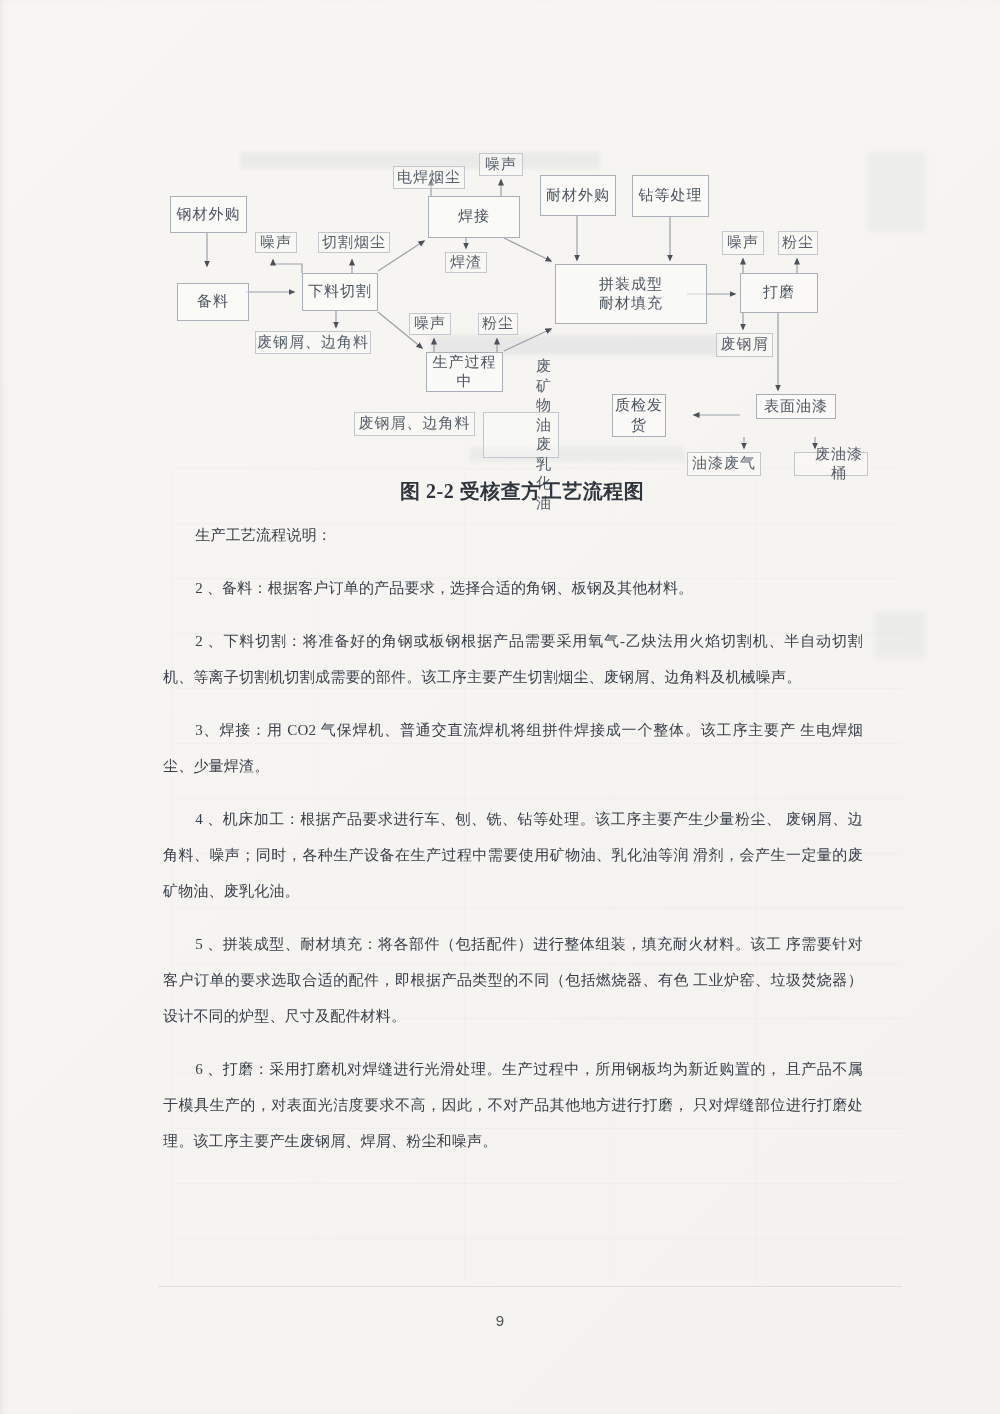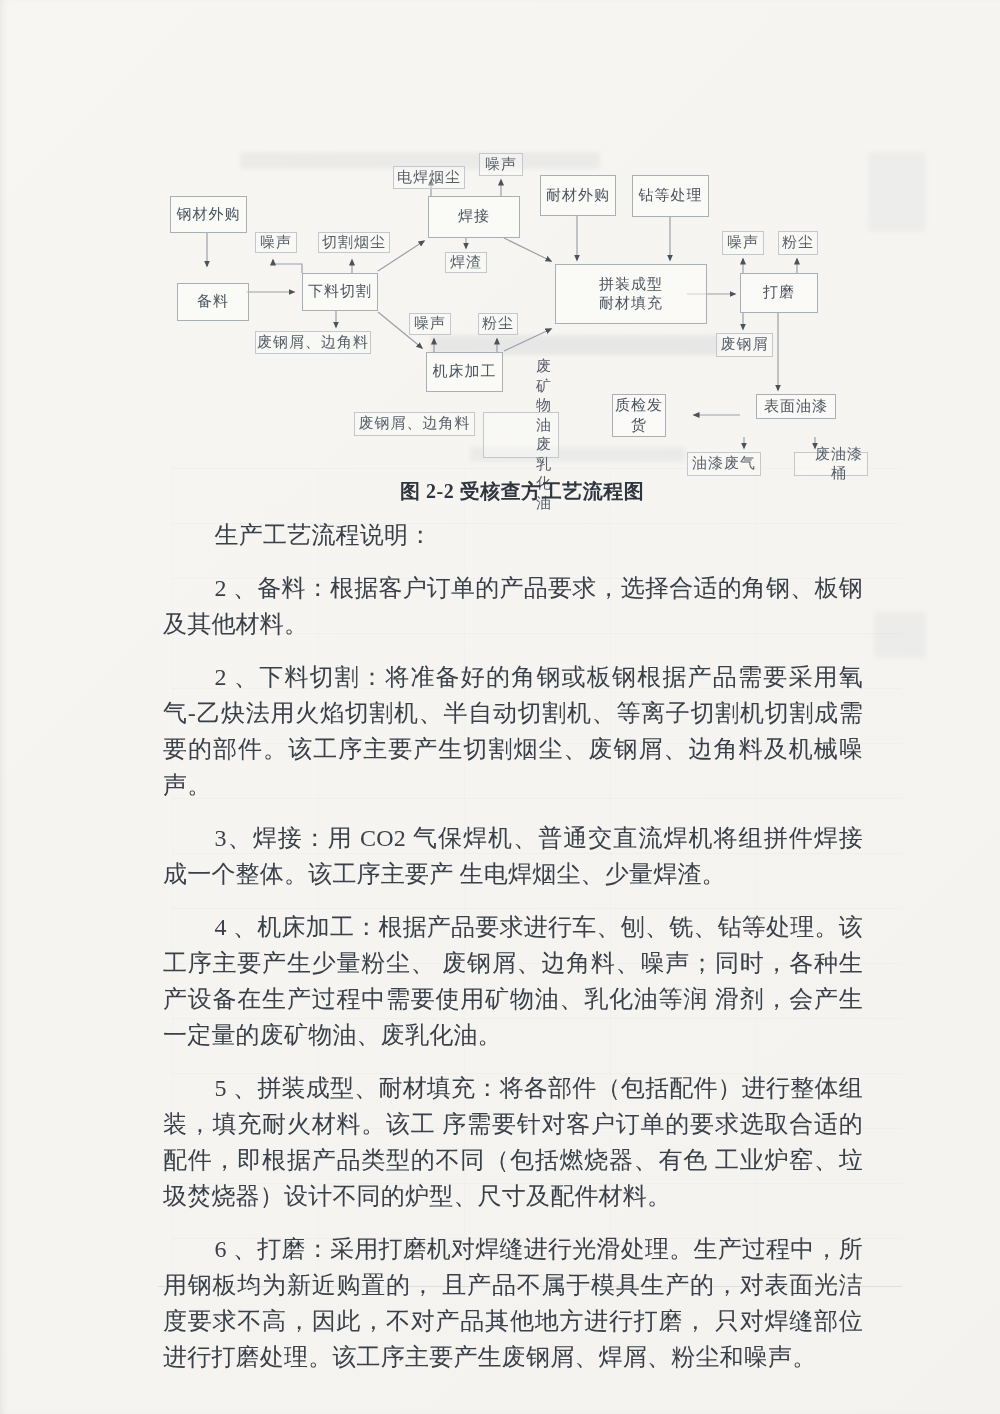--- a/index.html
+++ b/index.html
@@ -66,21 +66,21 @@
   .e-paintbucket{left:794px;top:452px;width:74px;height:24px;padding-left:16px;}
 
   .caption{
     position:absolute;left:400px;top:478px;z-index:2;
     font-size:20px;font-weight:bold;color:#2f353d;letter-spacing:.5px;
   }
 
   
   .bodytext{position:absolute;left:163px;top:517px;width:700px;z-index:2;}
   .bodytext p{
-    margin:0 0 17px 0;font-size:24px;line-height:36px;color:#3a4049;
+    margin:0 0 17px 0;font-size:15px;line-height:36px;color:#3a4049;
     text-align:justify;text-indent:2.15em;letter-spacing:.2px;
   }
   .pagenum{
     position:absolute;left:0;top:1312px;width:1000px;text-align:center;z-index:2;
     font-size:15px;color:#4a5057;font-family:"Liberation Sans","DejaVu Sans",sans-serif;
   }
 </style>
 </head>
 <body>
 
@@ -127,21 +127,21 @@
         <path d="M740,415 H694" marker-end="url(#ah)"></path>
         <path d="M744,437 V448" marker-end="url(#ah)"></path>
         <path d="M815,437 V448" marker-end="url(#ah)"></path>
       </g>
     </svg>
 
     <div class="pbox n-steel">钢材外购</div>
     <div class="pbox n-prep">备料</div>
     <div class="pbox n-cut">下料切割</div>
     <div class="pbox n-weld">焊接</div>
-    <div class="pbox n-mach">机床加工</div>
+    <div class="pbox n-mach">生产过程中</div>
     <div class="pbox n-asm two-line">
       <div>
         <span>拼装成型</span>
         <span>耐材填充</span>
       </div>
     </div>
     <div class="pbox n-grind">打磨</div>
     <div class="pbox n-qc">质检发货</div>
     <div class="pbox n-paint">表面油漆</div>
     <div class="pbox n-refr">耐材外购</div>

